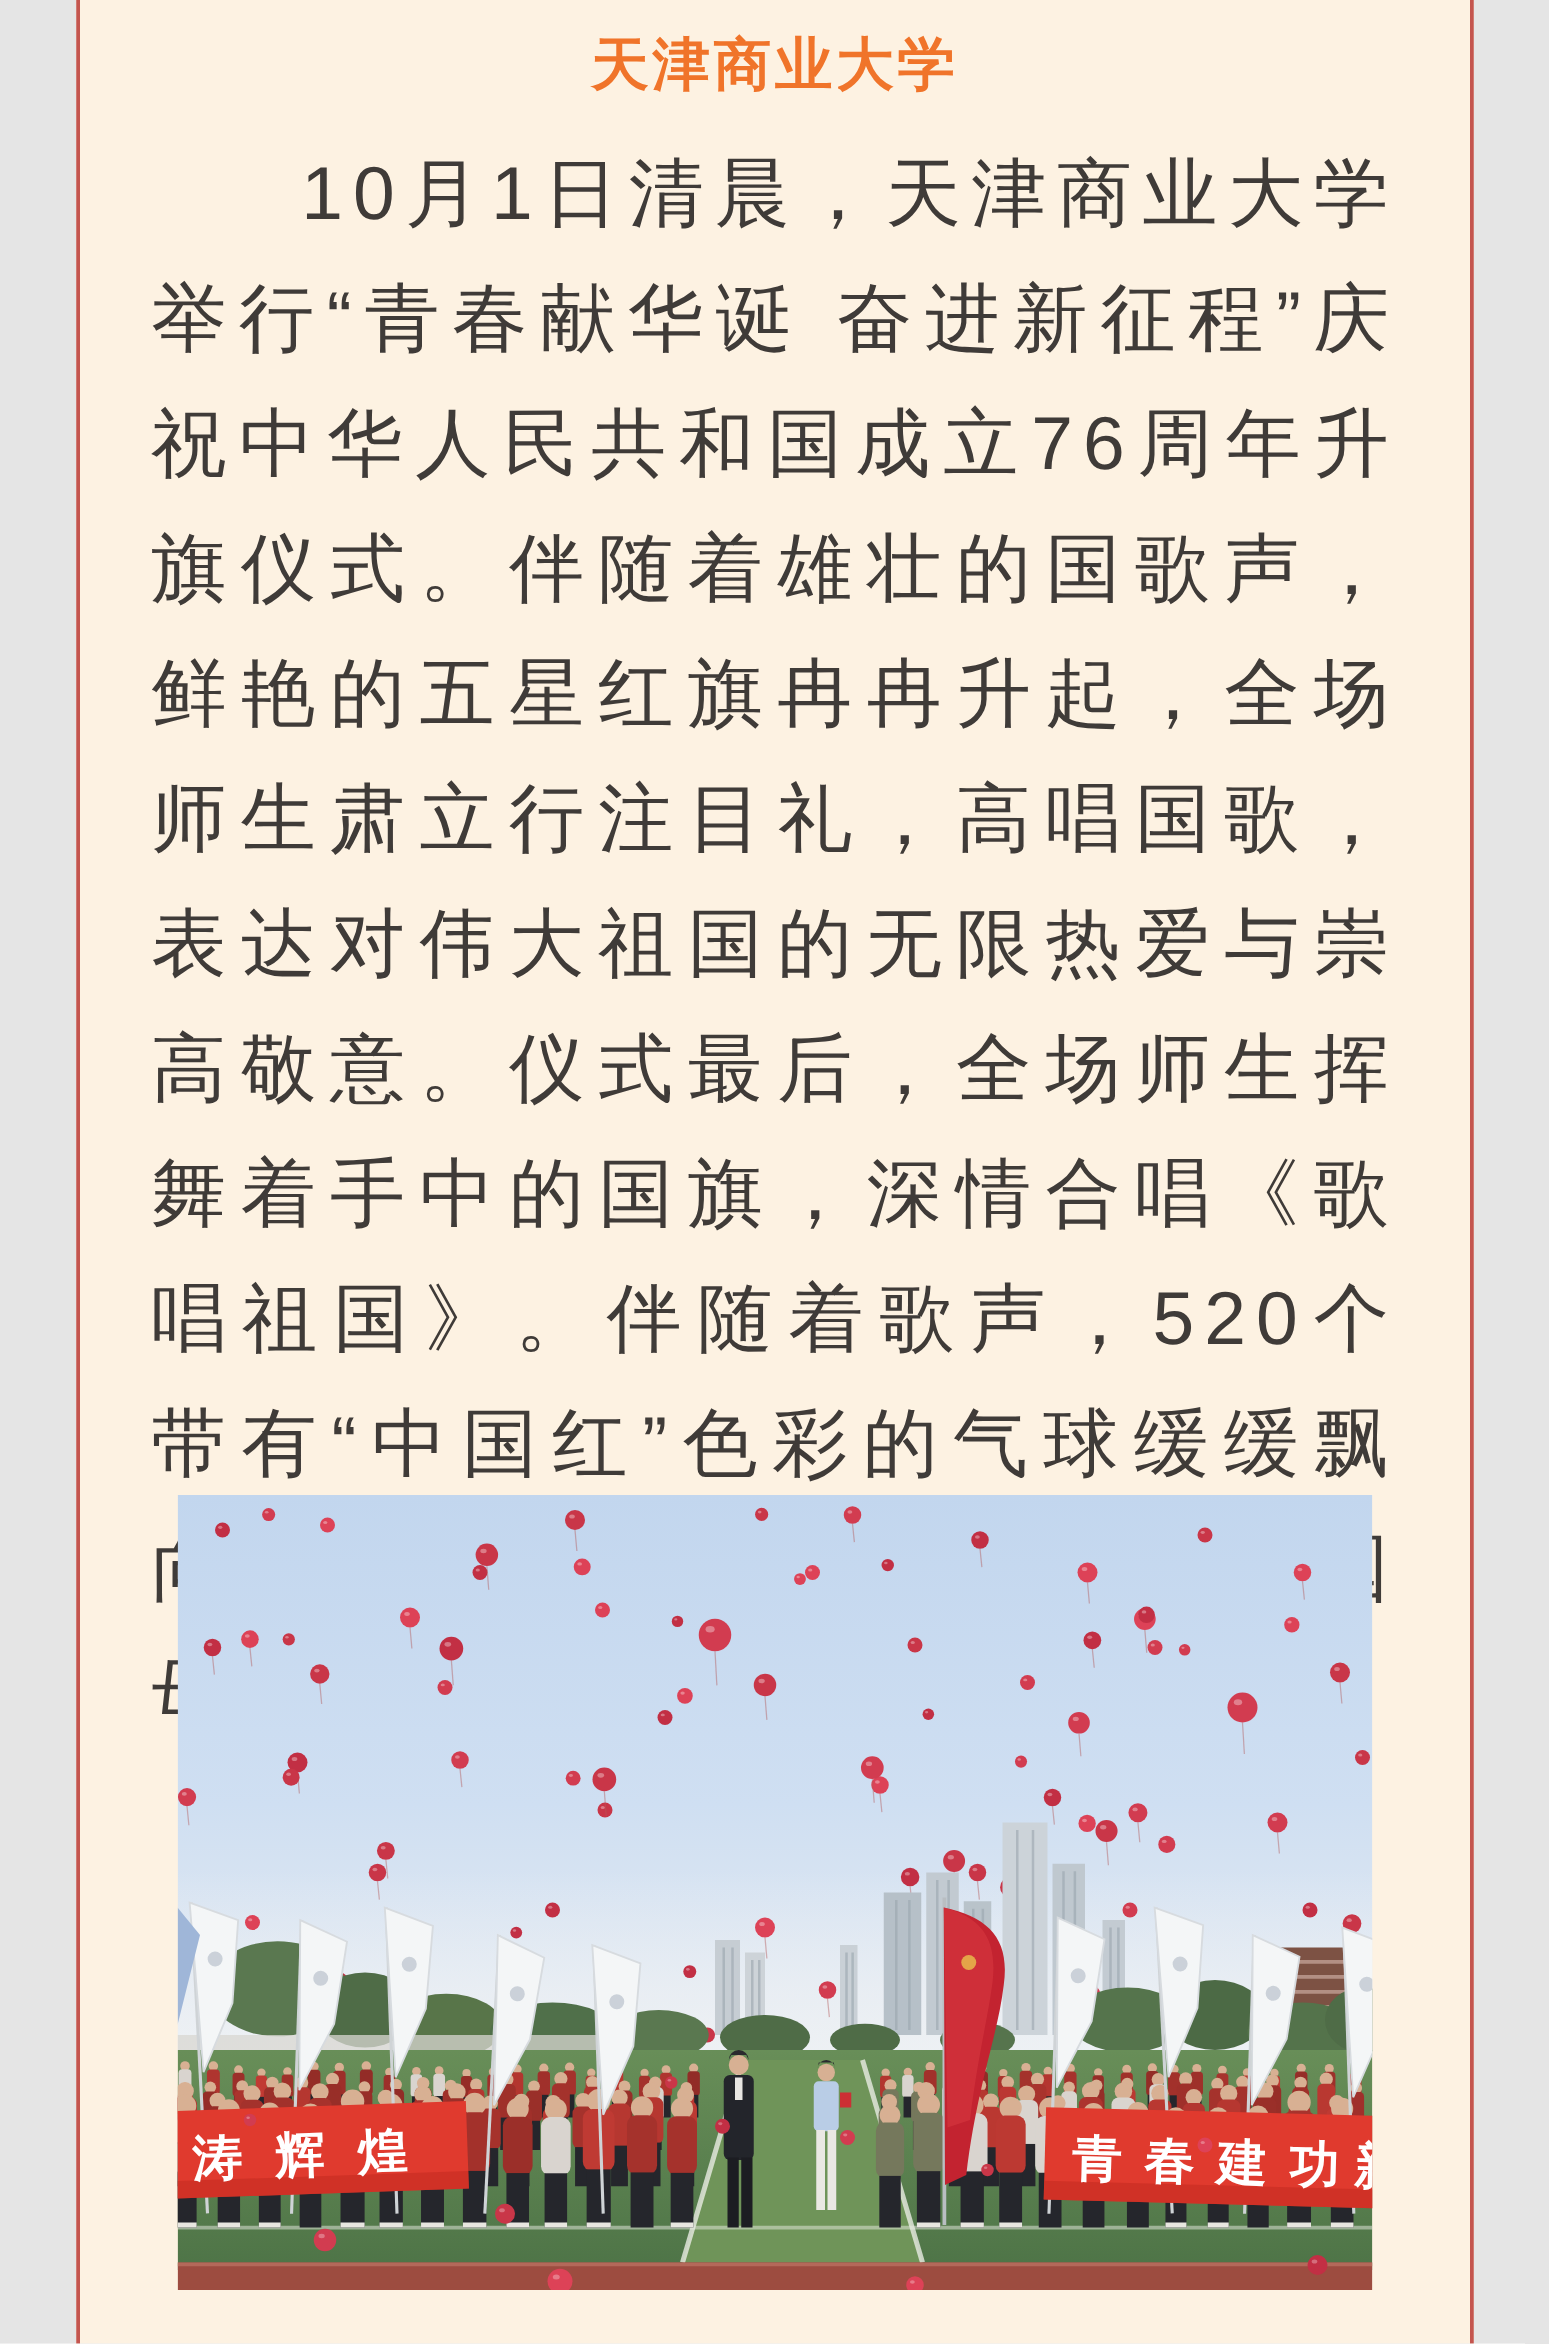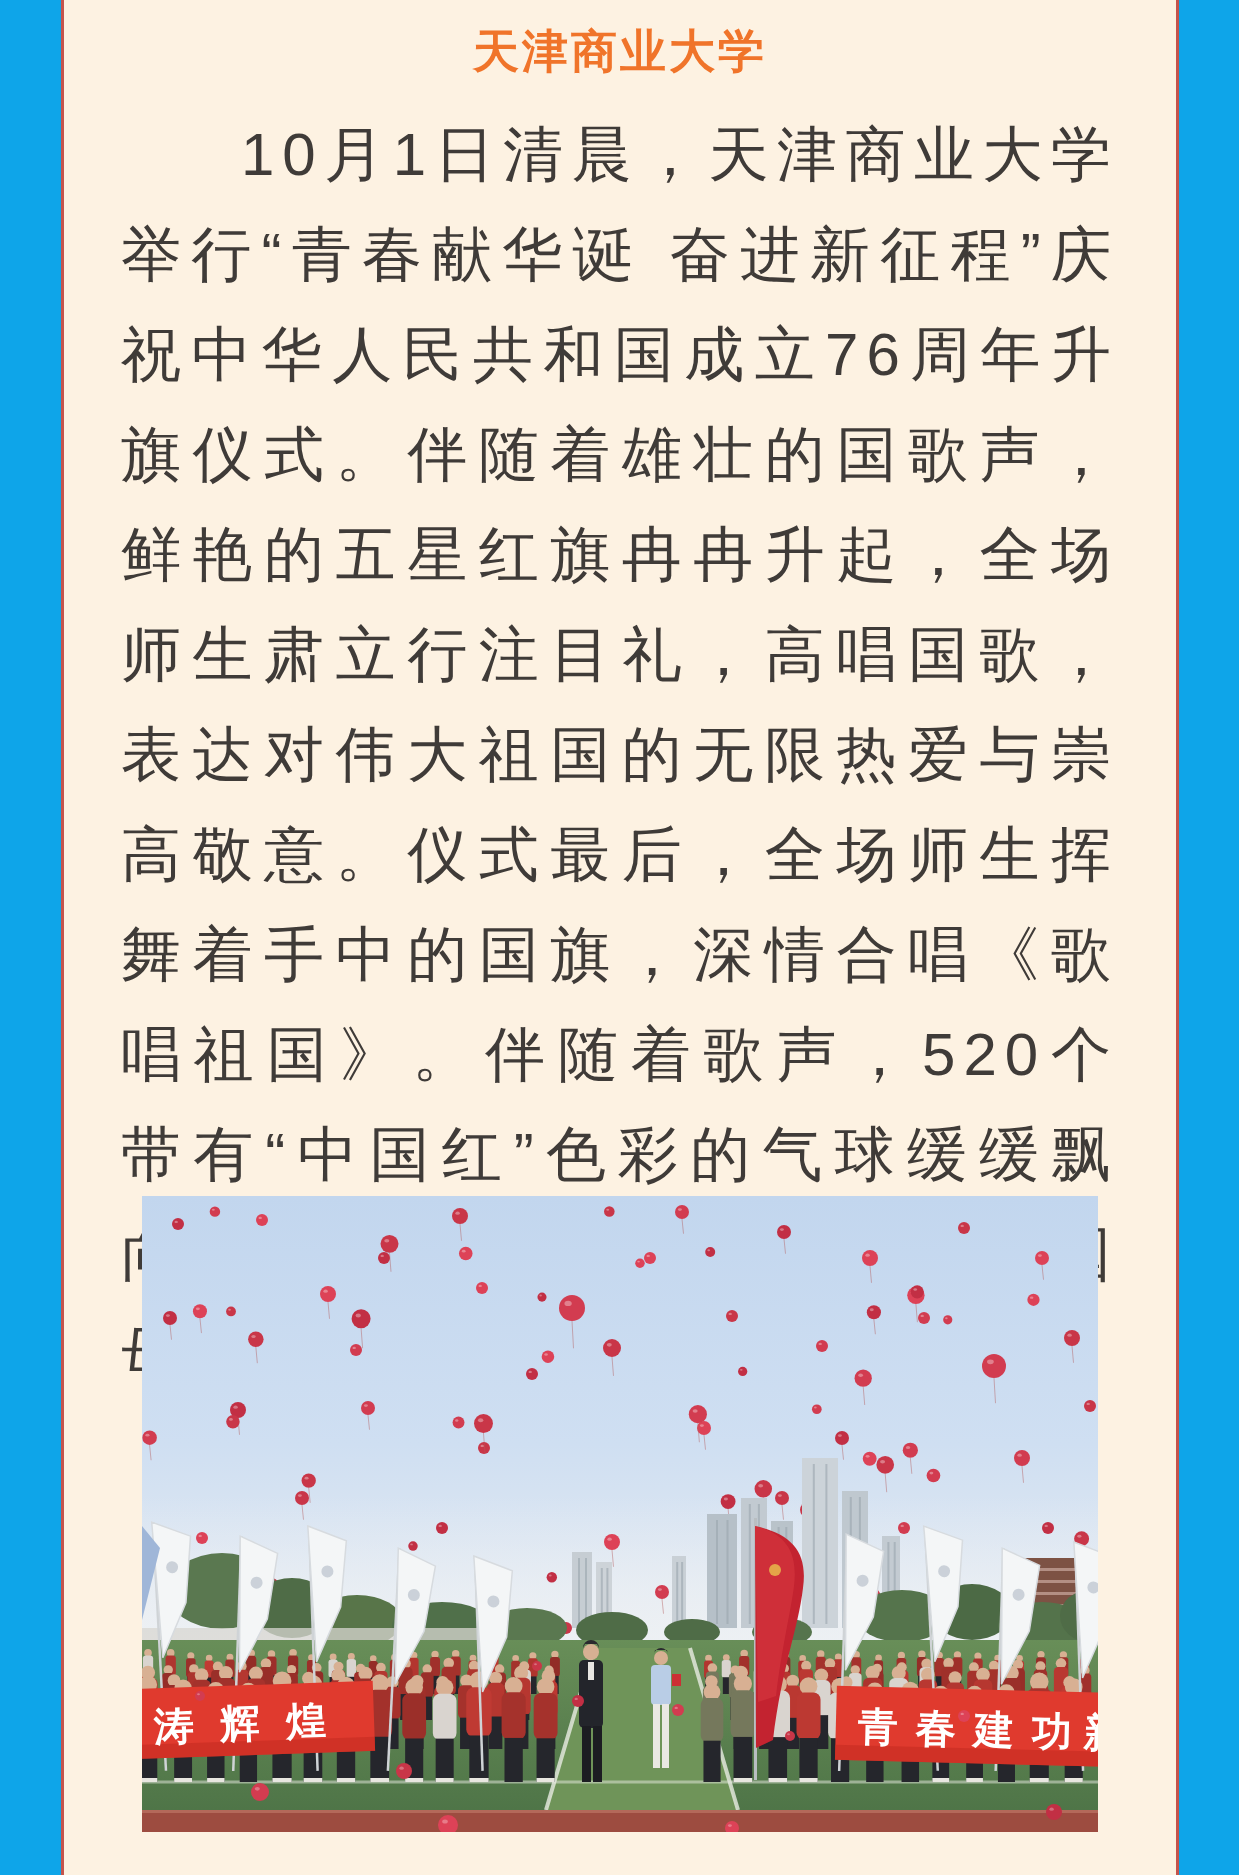--- a/index.html
+++ b/index.html
@@ -1,16 +1,16 @@
 <!DOCTYPE html>
 <html><head>
 <meta charset="utf-8">
 <style>
   html,body{margin:0;padding:0;background:#ffffff;font-family:"Liberation Sans","DejaVu Sans",sans-serif;}
-  .page{position:relative;width:1239px;height:1875px;background:#0ea5e9;overflow:hidden;}
+  .page{position:relative;width:1239px;height:1875px;background:#e5e5e5;overflow:hidden;}
   .card{position:absolute;left:61px;top:0;width:1118px;height:1875px;background:#fdf2e2;
         border-left:3px solid #c4554e;border-right:3px solid #c4554e;box-sizing:border-box;}
   .title{margin:24px 40px 0;text-align:center;font-size:46px;line-height:54px;
          font-weight:bold;color:#f0742a;letter-spacing:3px;}
   .para{margin:27px 57px 0;height:1000px;font-size:60px;line-height:100px;color:#3f3b38;
         text-align:justify;letter-spacing:8px;text-indent:2em;word-break:break-all;}
   .photo{position:relative;width:956px;height:636px;margin:91px auto 0;overflow:hidden;}
   .photo svg{display:block;}
 </style>
 </head>

